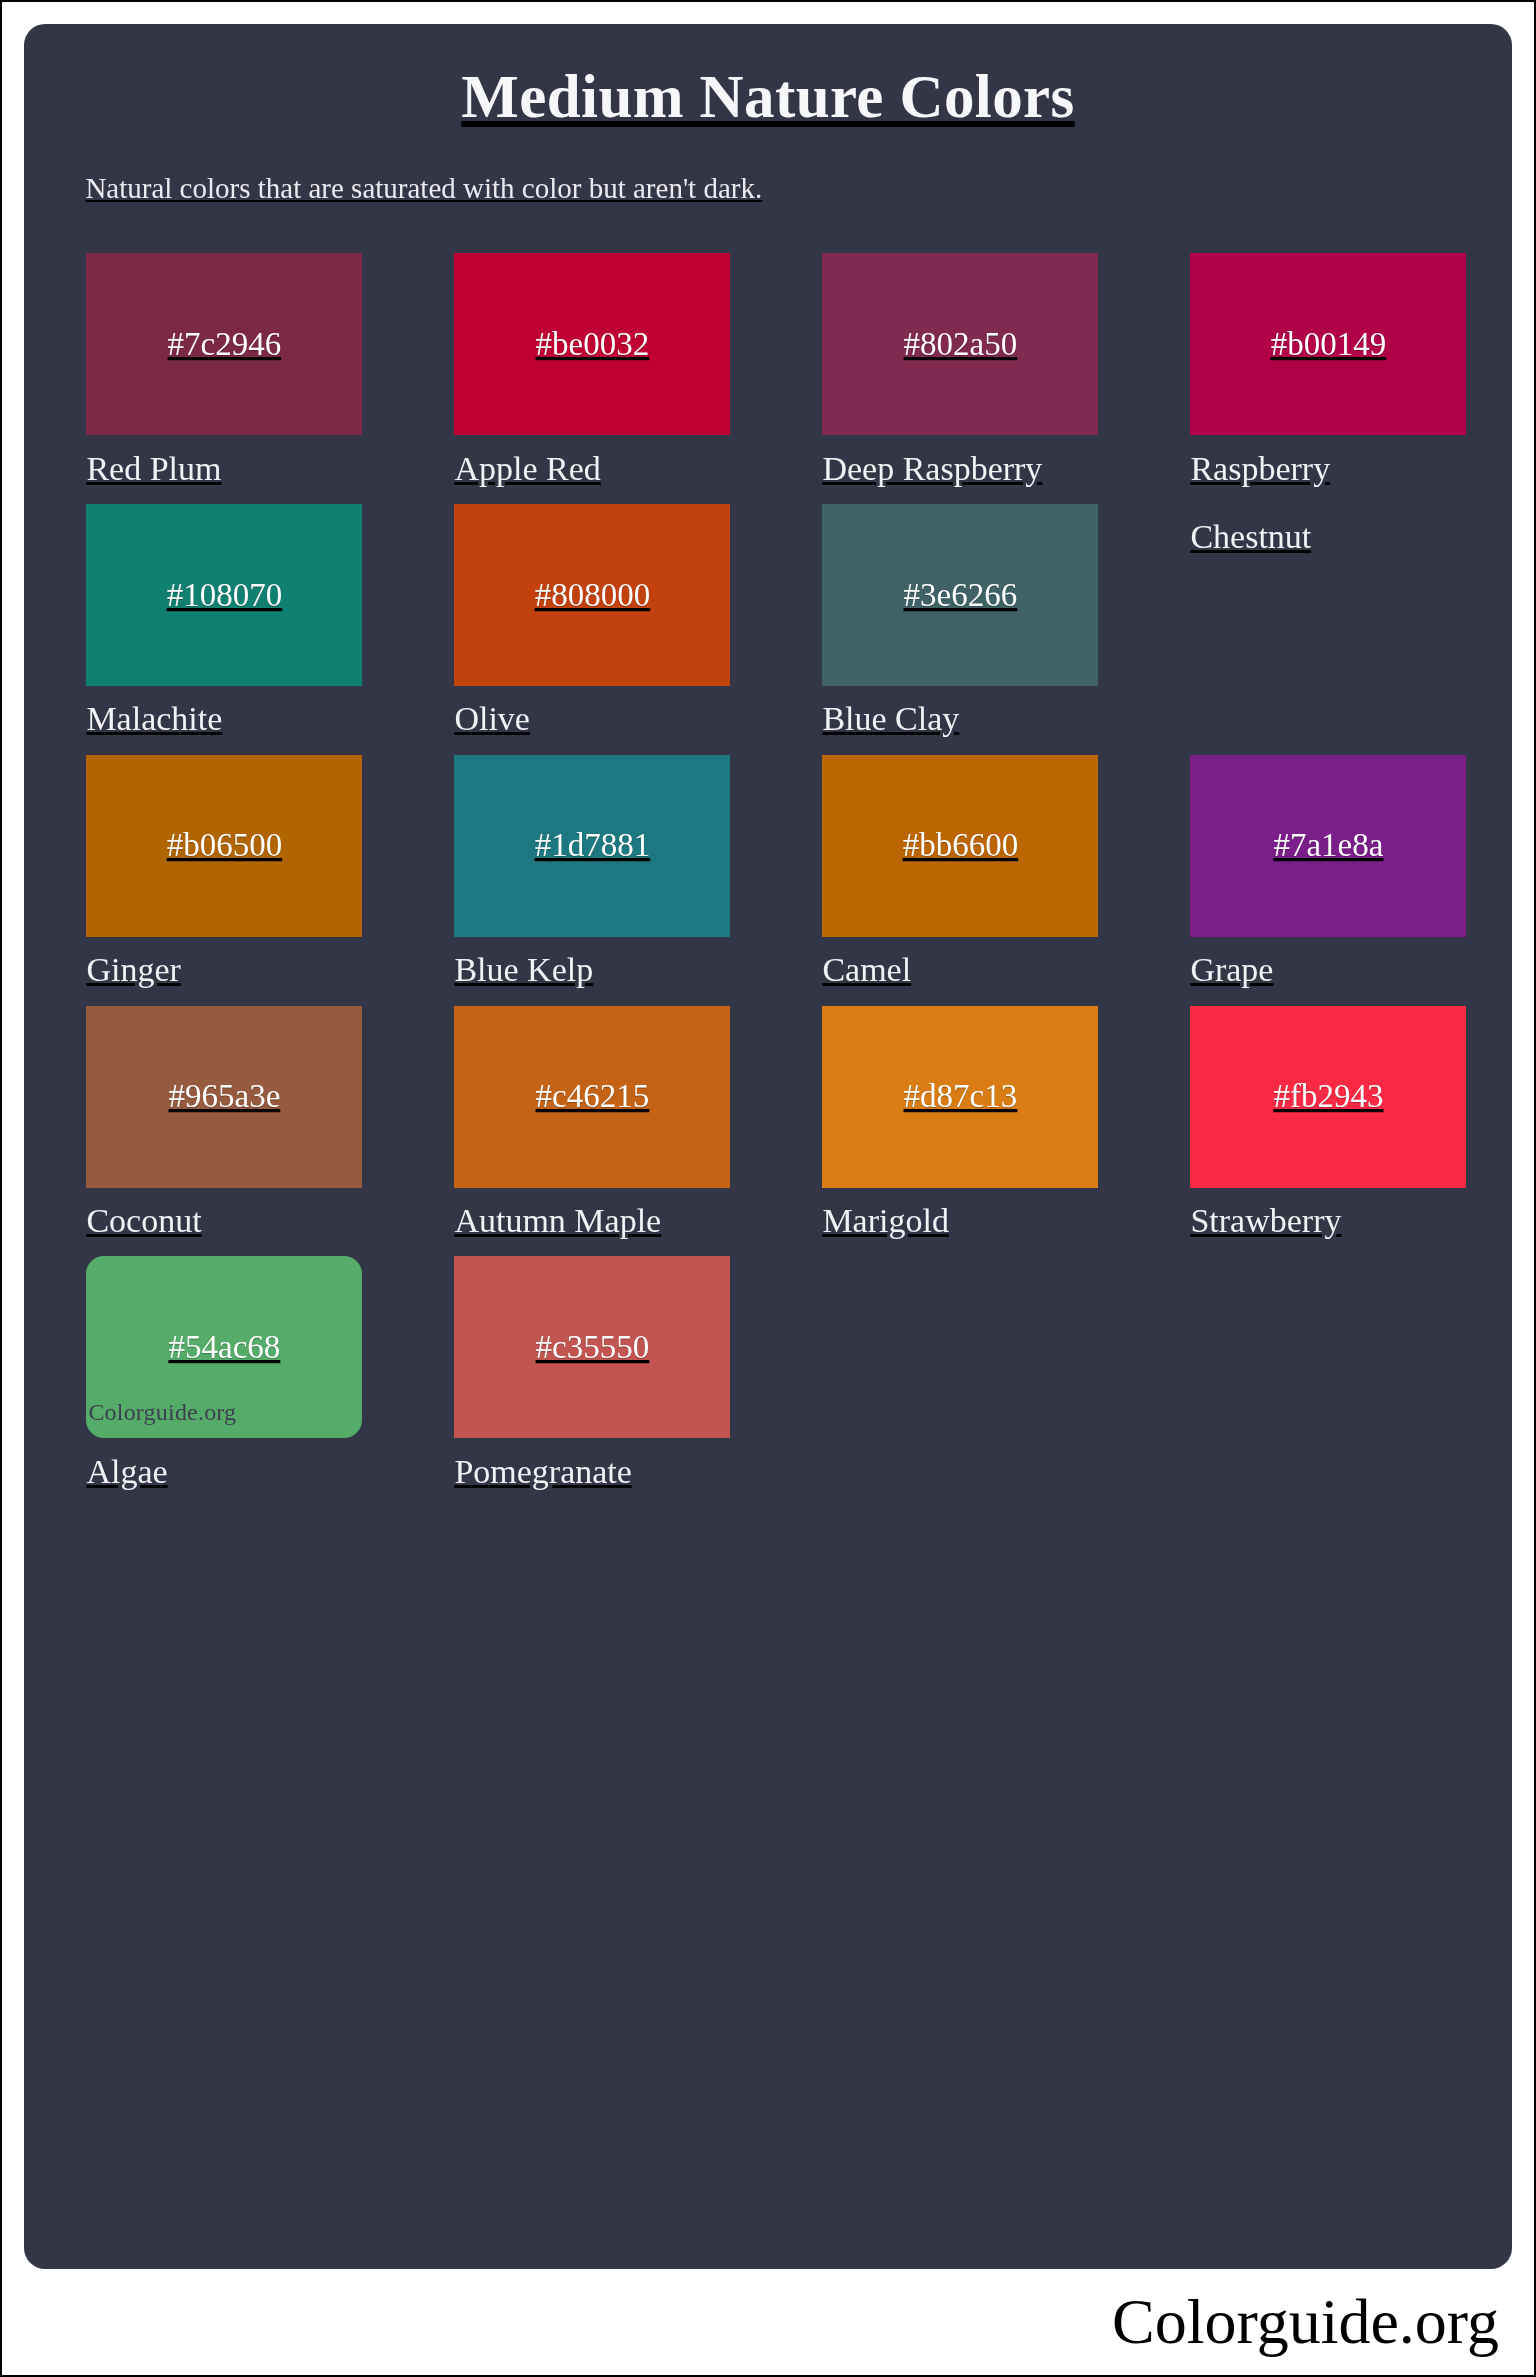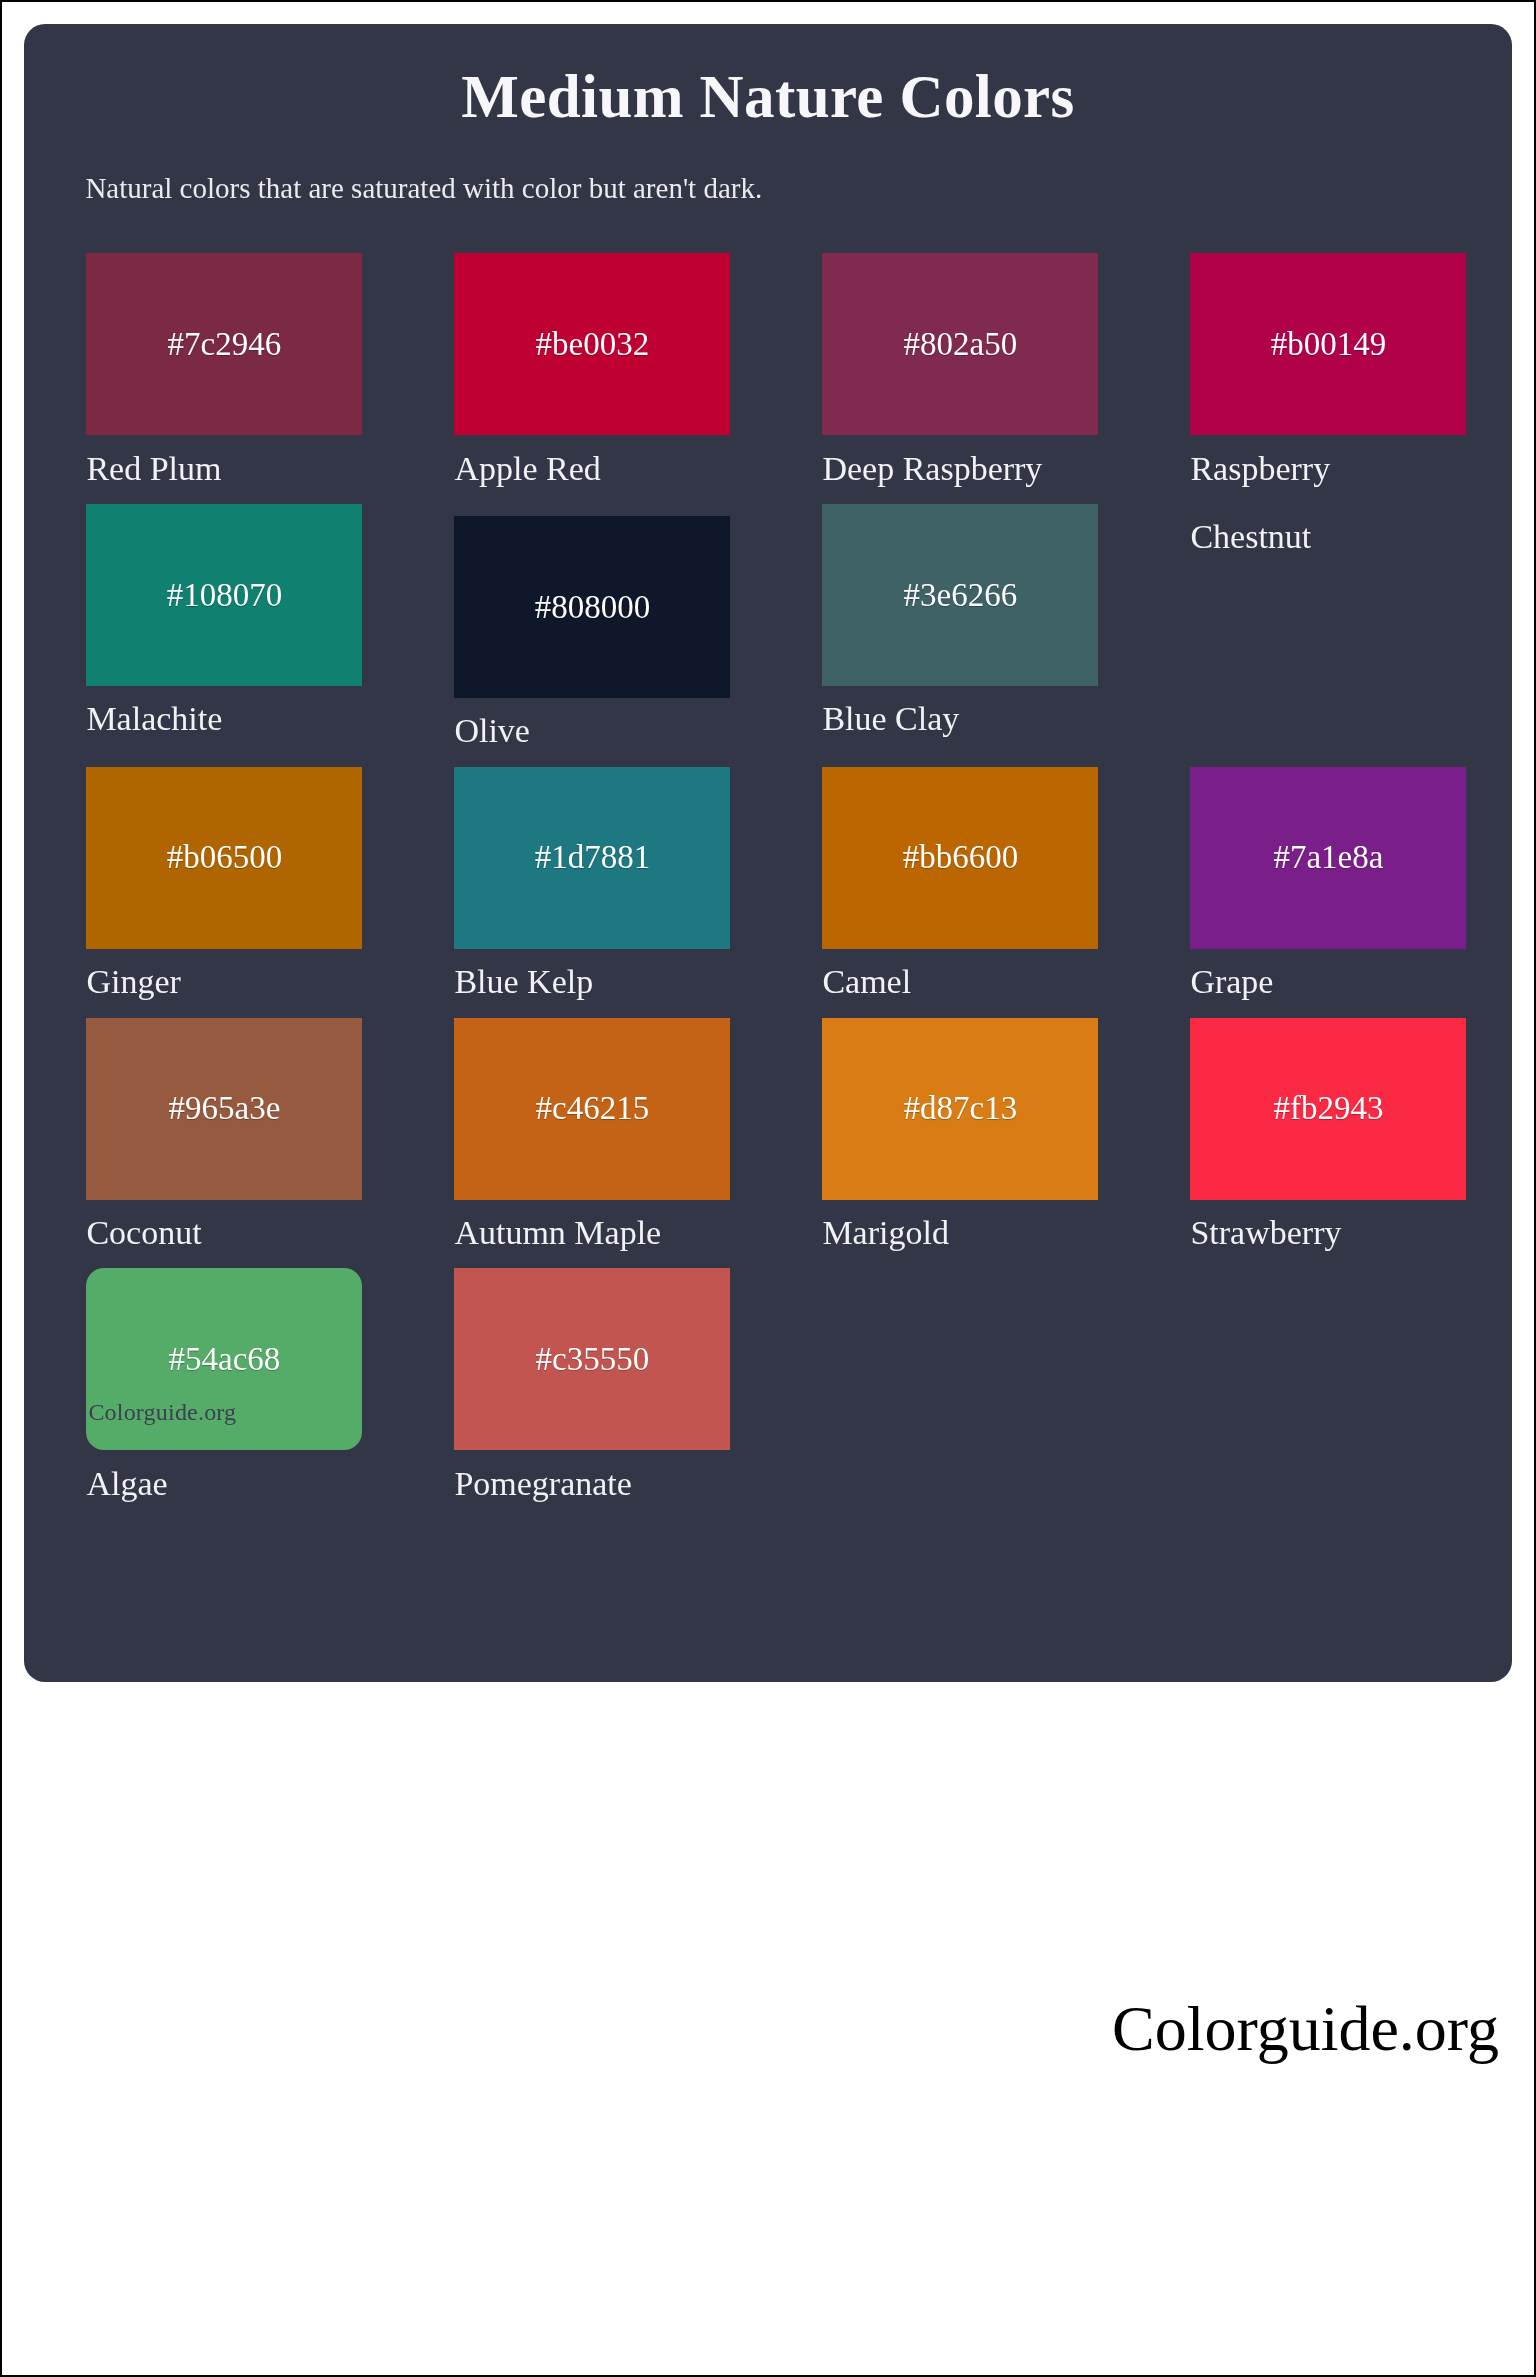--- a/index.html
+++ b/index.html
@@ -22,25 +22,26 @@
     box-sizing: border-box;
     display: flex;
     flex-direction: column;
     background: #ffffff;
   }
   .card {
     margin: 22.4px 22.4px 0 22.4px;
     background: #333646;
     border-radius: 21px;
     flex: 0 0 auto;
-    height: 1658px;
+    height: 2245px;
     box-sizing: border-box;
     padding: 0 0 16px 0;
     position: relative;
     overflow: hidden;
+    text-decoration: underline;
   }
   .title {
     text-align: center;
     color: #f7f7fa;
     font-size: 61px;
     font-weight: bold;
     letter-spacing: 0.4px;
     margin: 38px 0 0 0;
     line-height: 1.15;
   }
@@ -147,21 +148,21 @@
           </div>
           <div class="swatch-name">Raspberry</div>
         </div>
         <div class="cell">
           <div class="swatch" style="background: rgb(16, 128, 112);">
             <span class="swatch-hex">#108070</span>
           </div>
           <div class="swatch-name">Malachite</div>
         </div>
         <div class="cell">
-          <div class="swatch" style="background: #0f172a; margin-top: 12px;">
+          <div class="swatch" style="background: #c2410c;">
             <span class="swatch-hex">#808000</span>
           </div>
           <div class="swatch-name">Olive</div>
         </div>
         <div class="cell">
           <div class="swatch" style="background: rgb(62, 98, 102);">
             <span class="swatch-hex">#3e6266</span>
           </div>
           <div class="swatch-name">Blue Clay</div>
         </div>

